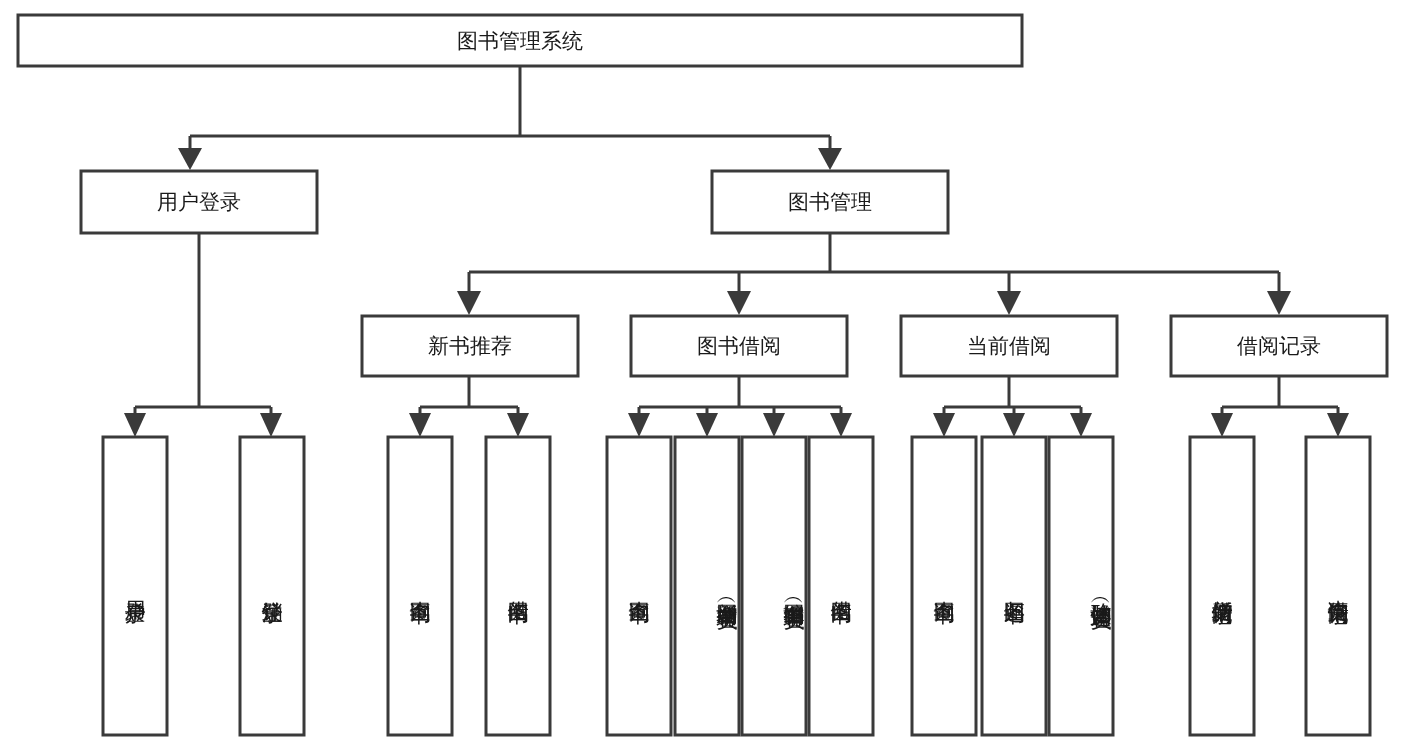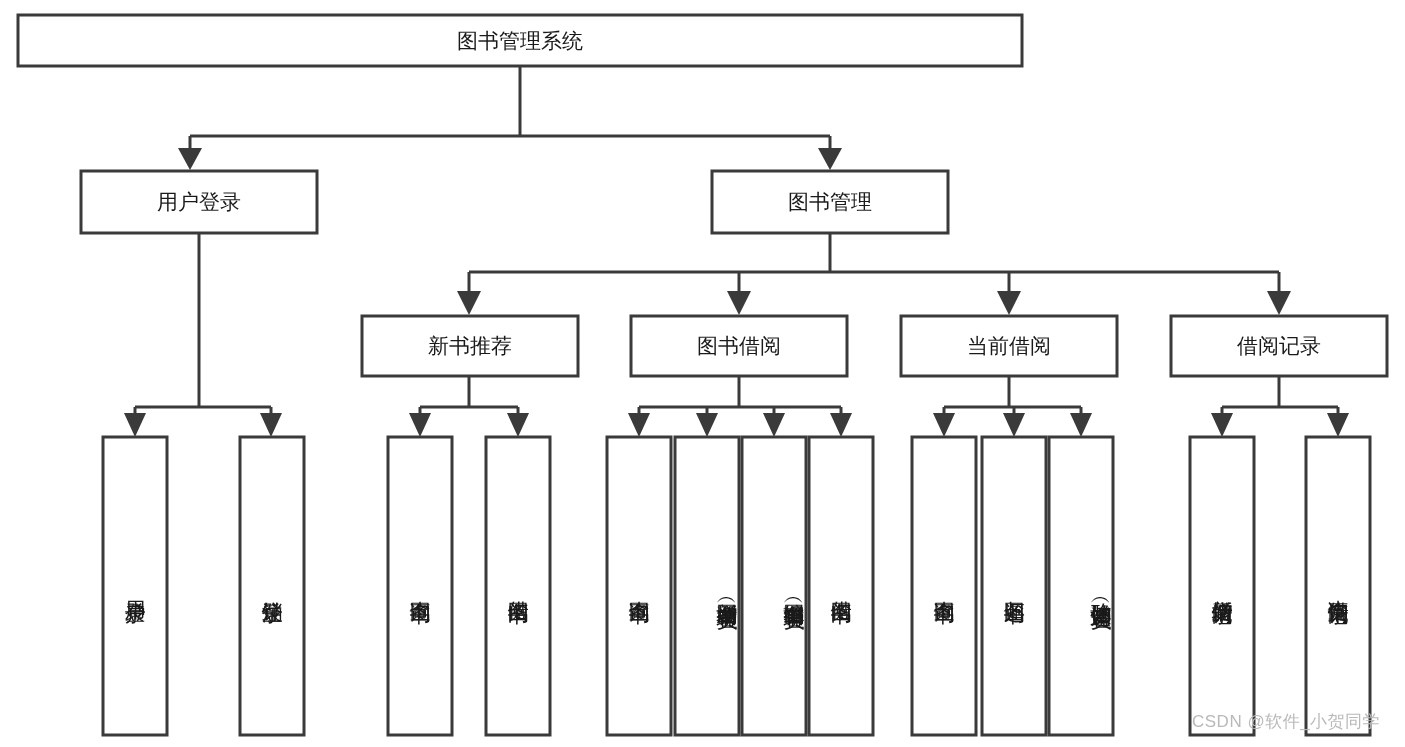--- a/index.html
+++ b/index.html
@@ -222,15 +222,14 @@
   <div class="leaf-label" style="left:607px; top:437px; width:64px; height:298px; display:flex; align-items:center; justify-content:center;">查询图书</div>
   <div class="leaf-label" style="left:675px; top:445px; width:64px; height:290px; display:flex; align-items:flex-start; justify-content:center;">新增图书（管理员）</div>
   <div class="leaf-label" style="left:742px; top:445px; width:64px; height:290px; display:flex; align-items:flex-start; justify-content:center;">编辑图书（管理员）</div>
   <div class="leaf-label" style="left:809px; top:437px; width:64px; height:298px; display:flex; align-items:center; justify-content:center;">借阅图书</div>
   <div class="leaf-label" style="left:912px; top:437px; width:64px; height:298px; display:flex; align-items:center; justify-content:center;">查询图书</div>
   <div class="leaf-label" style="left:982px; top:437px; width:64px; height:298px; display:flex; align-items:center; justify-content:center;">归还图书</div>
   <div class="leaf-label" style="left:1049px; top:445px; width:64px; height:290px; display:flex; align-items:flex-start; justify-content:center;">确认归还（管理员）</div>
   <div class="leaf-label" style="left:1190px; top:437px; width:64px; height:298px; display:flex; align-items:center; justify-content:center;">新增借阅记录</div>
   <div class="leaf-label" style="left:1306px; top:437px; width:64px; height:298px; display:flex; align-items:center; justify-content:center;">查询借阅记录</div>
 
-  <div class="watermark">CSDN @软件_小贺同学</div>
 
 </div>
 
 </body></html>

